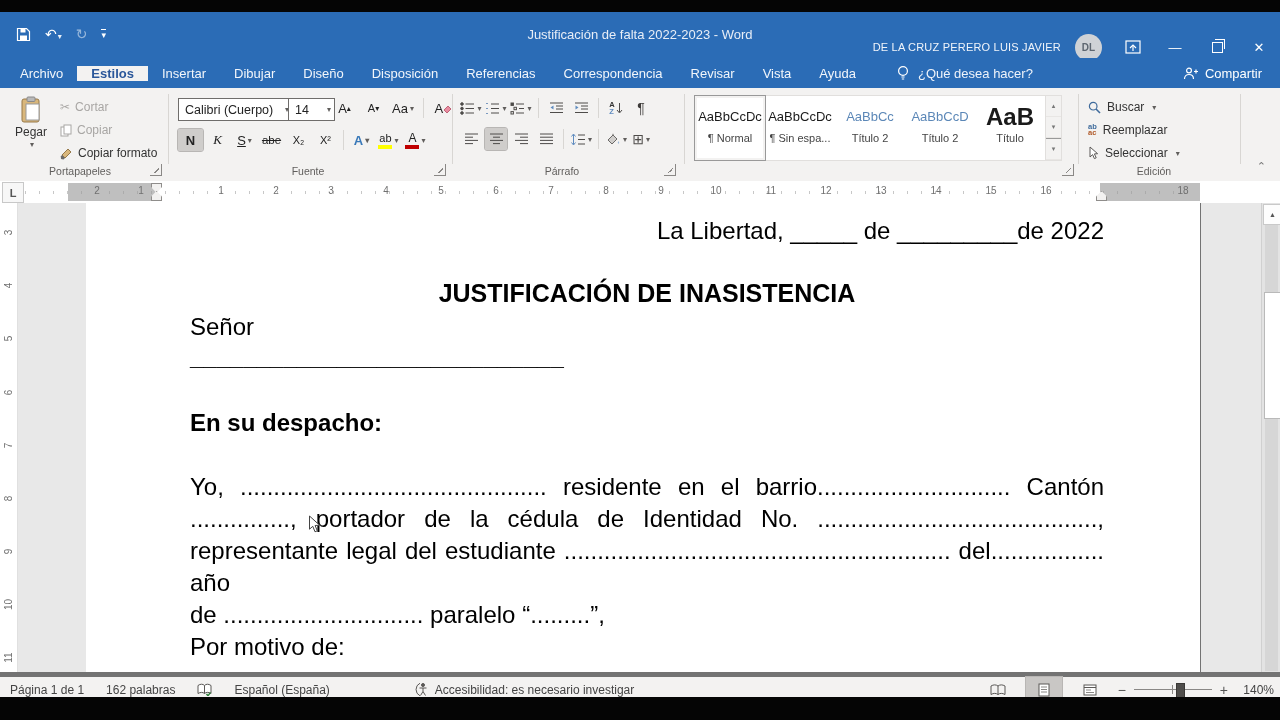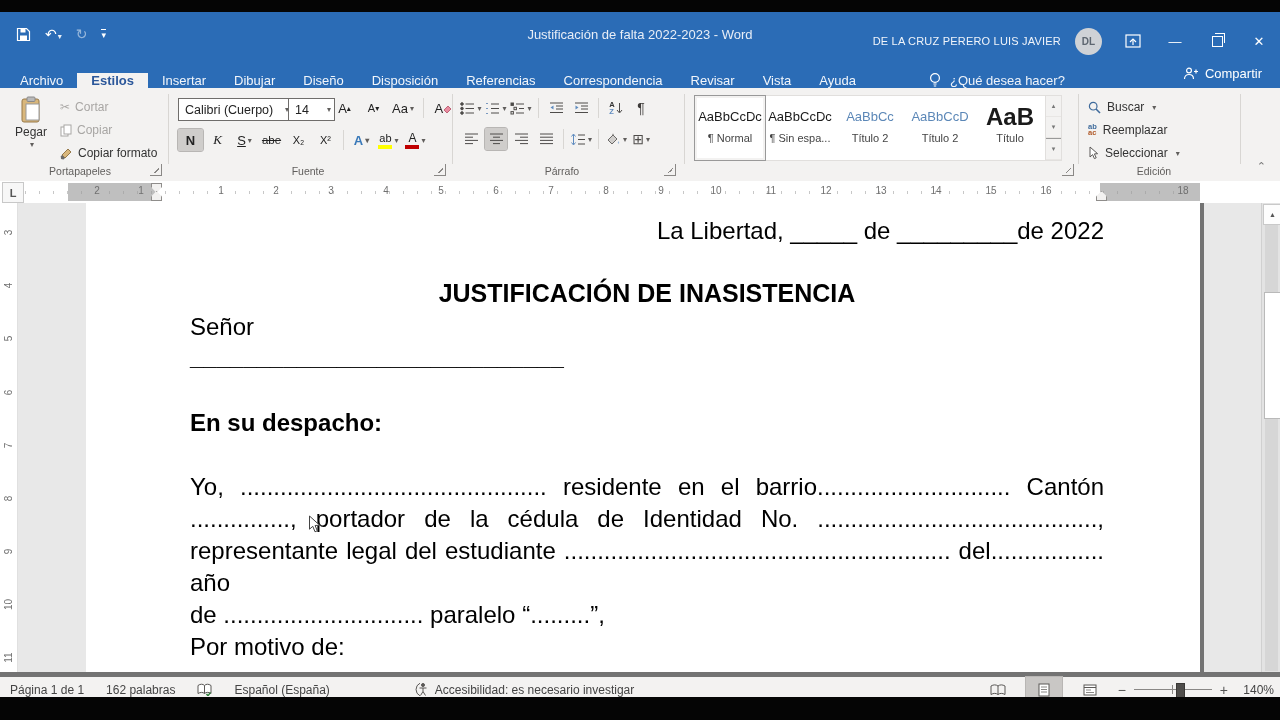--- a/index.html
+++ b/index.html
@@ -13,31 +13,31 @@
 
   
   .titlebar{left:0;top:12px;width:1280px;height:46px;background:#2b6cb6;color:#fff;}
   .qat{position:absolute;left:16px;top:14px;display:flex;align-items:center;gap:14px;font-size:14px;}
   .qat .g{color:#fff;cursor:default;}
   .qat .dim{opacity:.5;}
   .qat .mini{font-size:8px;margin-left:1px;opacity:.9;}
   .qat-custom{font-size:9px;border-top:1px solid #fff;padding-top:1px;line-height:8px;}
   .doc-title{position:absolute;left:390px;top:0;width:500px;height:46px;line-height:46px;
              text-align:center;font-size:13px;color:#e8eef7;white-space:nowrap;}
-  .tb-right{position:absolute;right:0;top:6px;height:46px;display:flex;align-items:center;}
+  .tb-right{position:absolute;right:0;top:12px;height:46px;display:flex;align-items:center;}
   .tb-user{font-size:11px;letter-spacing:.2px;color:#f0f4fa;margin-right:14px;}
   .avatar{width:27px;height:27px;border-radius:50%;background:#cfd2d6;color:#5d6670;
           font-size:10px;font-weight:bold;display:flex;align-items:center;justify-content:center;margin-right:16px;}
   .winbtn{width:42px;height:46px;display:flex;align-items:center;justify-content:center;font-size:13px;color:#fff;}
   .restore-glyph{position:relative;width:9px;height:9px;border:1px solid #fff;background:transparent;}
   .restore-glyph::before{content:"";position:absolute;left:2px;top:-4px;width:9px;height:9px;border:1px solid #fff;border-bottom:none;border-left:none;}
   .ribdisp{width:30px;height:46px;display:flex;align-items:center;justify-content:center;margin-right:6px;}
 
   
-  .tabrow{left:0;top:58px;width:1280px;height:30px;background:#2b6cb6;display:flex;align-items:flex-end;gap:32px;}
+  .tabrow{left:0;top:58px;width:1280px;height:30px;background:#2b6cb6;display:flex;align-items:center;}
   .tabs{display:flex;margin-left:6px;}
   .tab{padding:0 14px;display:flex;align-items:center;font-size:13px;color:#f2f6fb;cursor:default;}
   .tab.active{background:#f3f2f1;color:#2b579a;font-weight:bold;}
   .tellme{display:flex;align-items:center;gap:8px;margin-left:26px;font-size:13px;color:#eef3fa;}
   .share{position:absolute;right:18px;top:58px;height:30px;display:flex;align-items:center;gap:7px;font-size:13px;color:#fff;}
 
   
   .ribbon{left:0;top:88px;width:1280px;height:93px;background:#f3f2f1;border-bottom:1px solid #dfddda;color:#333;font-size:12px;}
   .rsep{position:absolute;top:6px;height:70px;width:1px;background:#d8d6d3;}
   .glabel{position:absolute;bottom:4px;font-size:10.5px;color:#605e5c;text-align:center;}
@@ -95,21 +95,21 @@
      background-image:repeating-linear-gradient(to right,#9a9a9a 0 1px,transparent 1px 14px);
      background-size:100% 3px;background-position:0 8px;background-repeat:no-repeat;opacity:.55;}
   .ind{position:absolute;width:9px;height:8px;background:#f2f1f0;border:1px solid #8f8d8b;}
   .ind-first{top:0;clip-path:polygon(0 0,100% 0,100% 40%,50% 100%,0 40%);}
   .ind-hang{bottom:0;clip-path:polygon(50% 0,100% 55%,100% 100%,0 100%,0 55%);}
 
   
   .docarea{left:0;top:203px;width:1280px;height:469px;background:#e8e8e8;}
   .vruler{position:absolute;left:0;top:0;width:17px;height:469px;background:#fff;border-right:1px solid #e0e0e0;}
   .vnum{position:absolute;left:1px;width:15px;text-align:center;font-size:10px;color:#707070;transform:rotate(-90deg);}
-  .page{position:absolute;left:86px;top:0;width:1114px;height:469px;background:#fff;border-right:4px solid #737373;}
+  .page{position:absolute;left:86px;top:0;width:1114px;height:469px;background:#fff;border-right:1px solid #737373;}
   .pline{position:absolute;left:104px;right:96px;font-size:24px;line-height:32px;color:#000;white-space:nowrap;}
   .b{font-weight:bold;}
   .ctr{text-align:center;font-size:25px;}
   .rgt{text-align:right;}
   .docbody{position:absolute;left:104px;right:96px;top:268px;}
   .docline{font-size:24px;line-height:32px;color:#000;text-align:justify;}
   .docline.justlast{text-align-last:justify;}
 
   
   .vscroll{position:absolute;left:1261px;top:0;width:19px;height:469px;background:#e3e3e3;border-left:1px solid #d0d0d0;}

